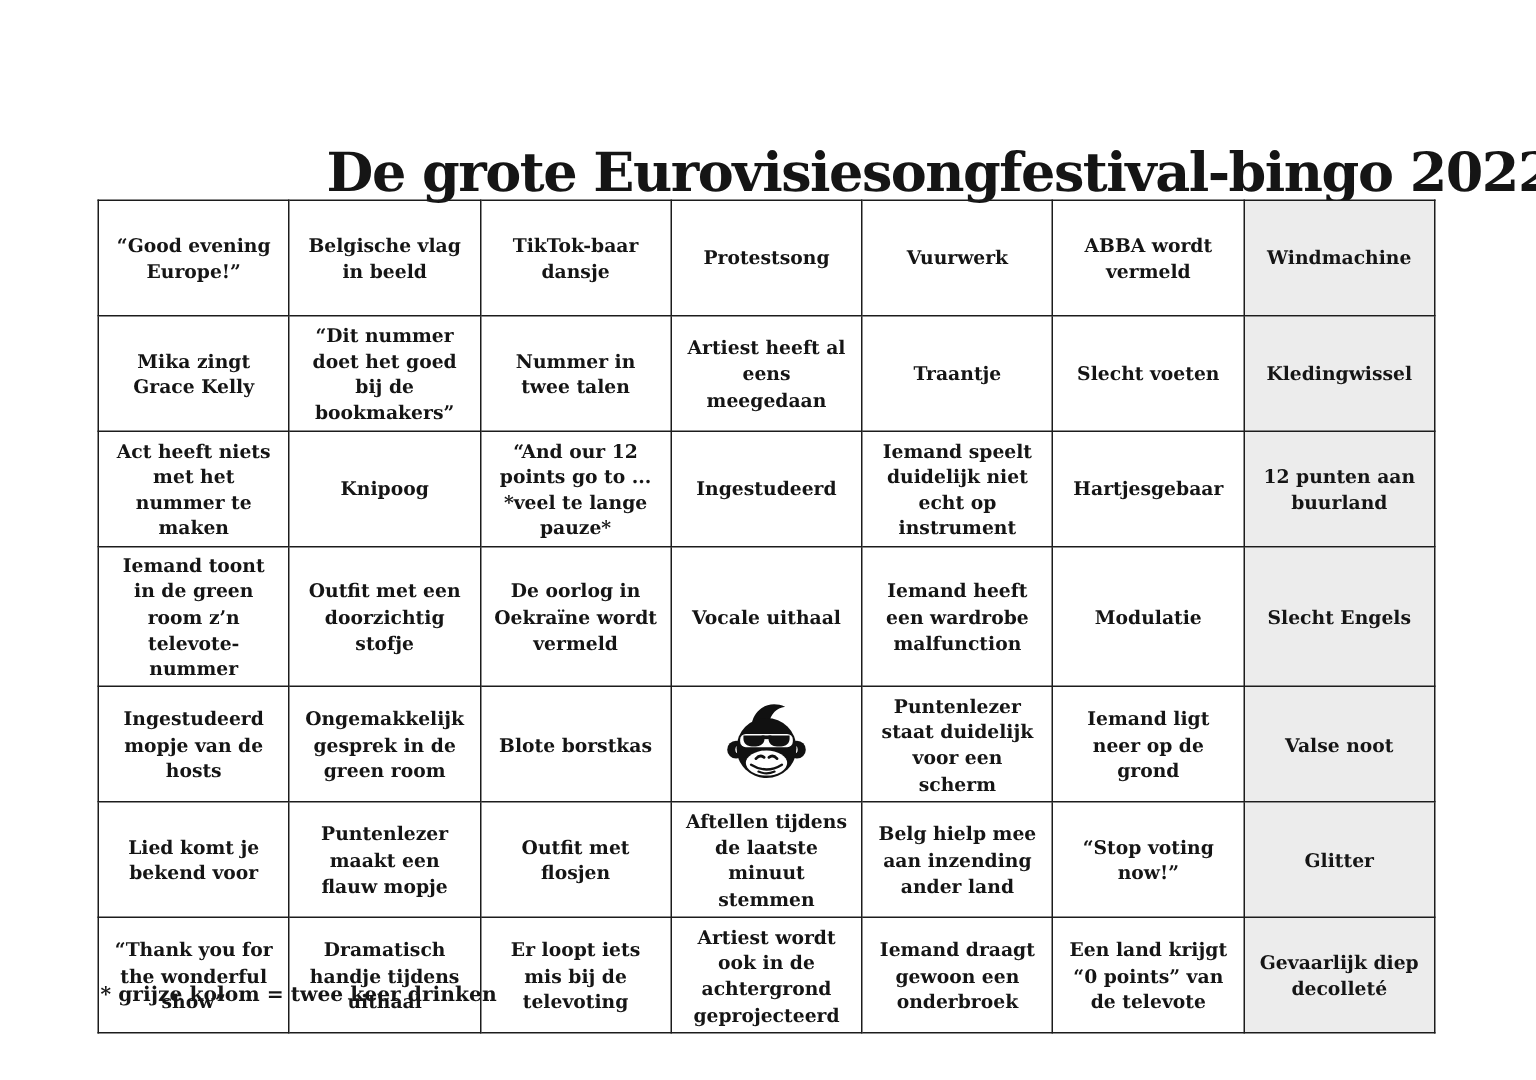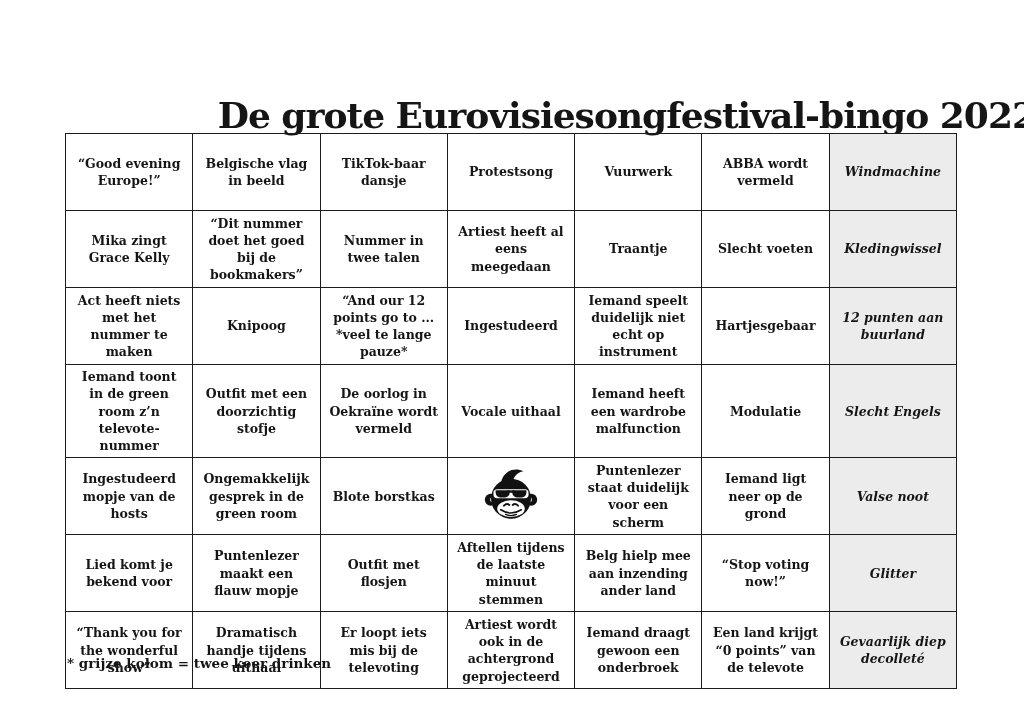--- a/index.html
+++ b/index.html
@@ -41,21 +41,20 @@
     text-align: center;
     vertical-align: middle;
     font-weight: bold;
     font-size: 12.5px;
     line-height: 1.38;
     padding: 3px 7px;
     overflow: hidden;
   }
   .bingo-table td.shaded {
     background: var(--shade-color, #ececec);
-    font-style: italic;
   }
   .bingo-table td .it {
   }
   .free-space svg {
     display: block;
     margin: 0 auto;
   }
   .footnote {
     position: absolute;
     left: 67px;

